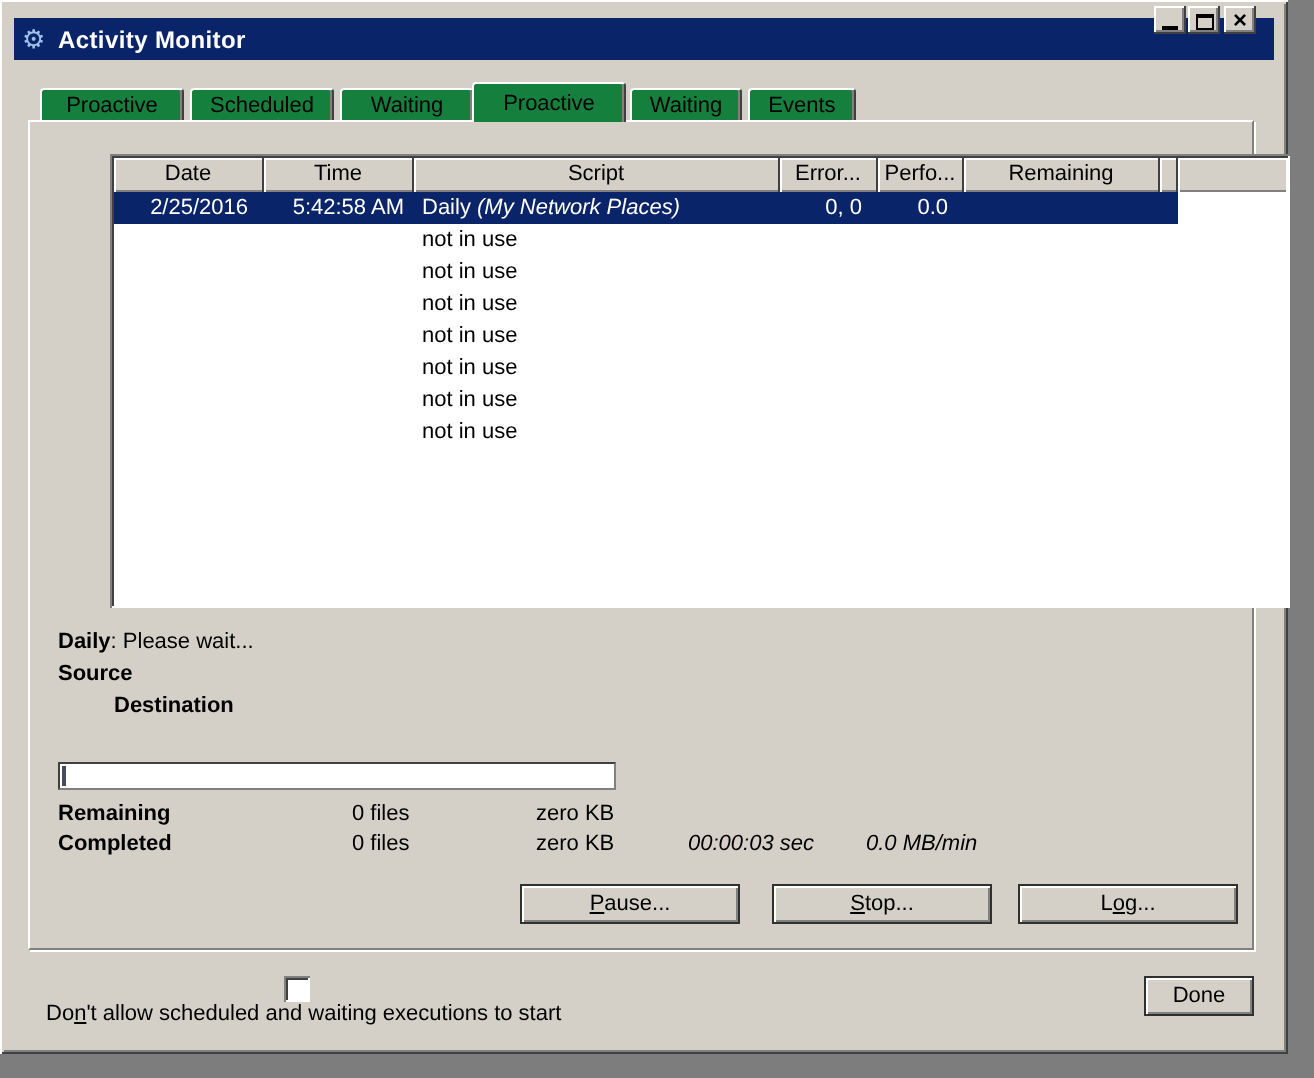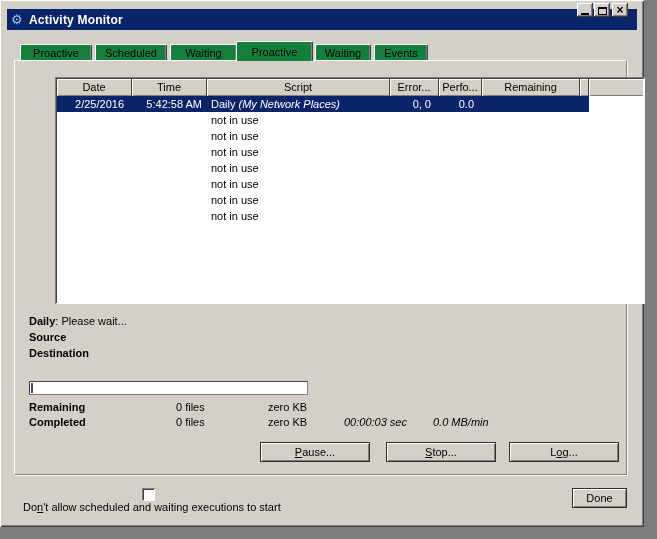--- a/index.html
+++ b/index.html
@@ -55,21 +55,21 @@
   .c-script { width:183px; text-align:left; padding-left:4px; }
   .c-err { width:49px; text-align:right; padding-right:8px; }
   .c-perf { width:43px; text-align:right; padding-right:8px; }
   .c-rem { flex:1; }
   .italic { font-style:italic; }
   .emptyrow { padding-left:154px; color:#000; }
 
   
   .stext { position:absolute; left:14px; white-space:nowrap; }
   .b { font-weight:bold; }
-  .line-daily { top:254px; } .line-source { top:270px; } .line-dest { top:286px; }
+  .line-daily { top:254px; } .line-source { top:270px; } .line-dest { top:286px;margin-left:28px; }
 
   
   .pbar { position:absolute; left:14px; top:320px; width:279px; height:14px; background:#ffffff;
     border-top:1px solid #404040; border-left:1px solid #404040;
     border-right:1px solid #808080; border-bottom:1px solid #808080; }
   .pfill { position:absolute; left:1px; top:1px; bottom:1px; width:2px; background:#4a4a5e; }
 
   
   .statrow { position:absolute; left:14px; width:585px; height:14px; }
   .statrow span { position:absolute; white-space:nowrap; }

